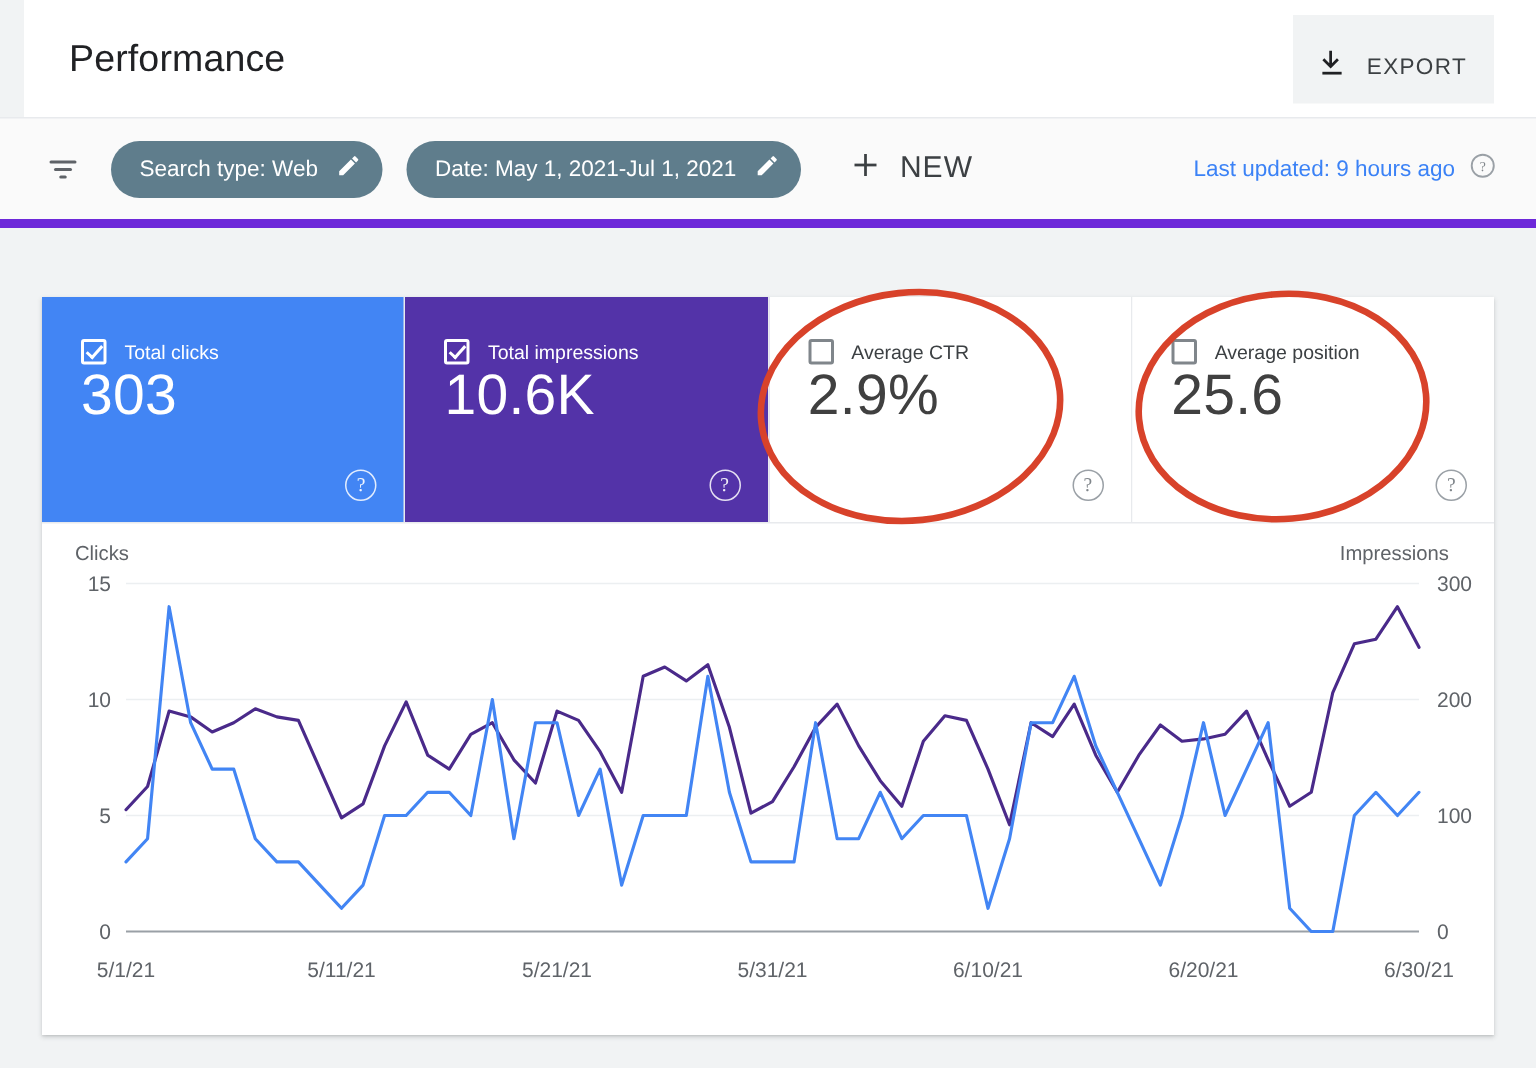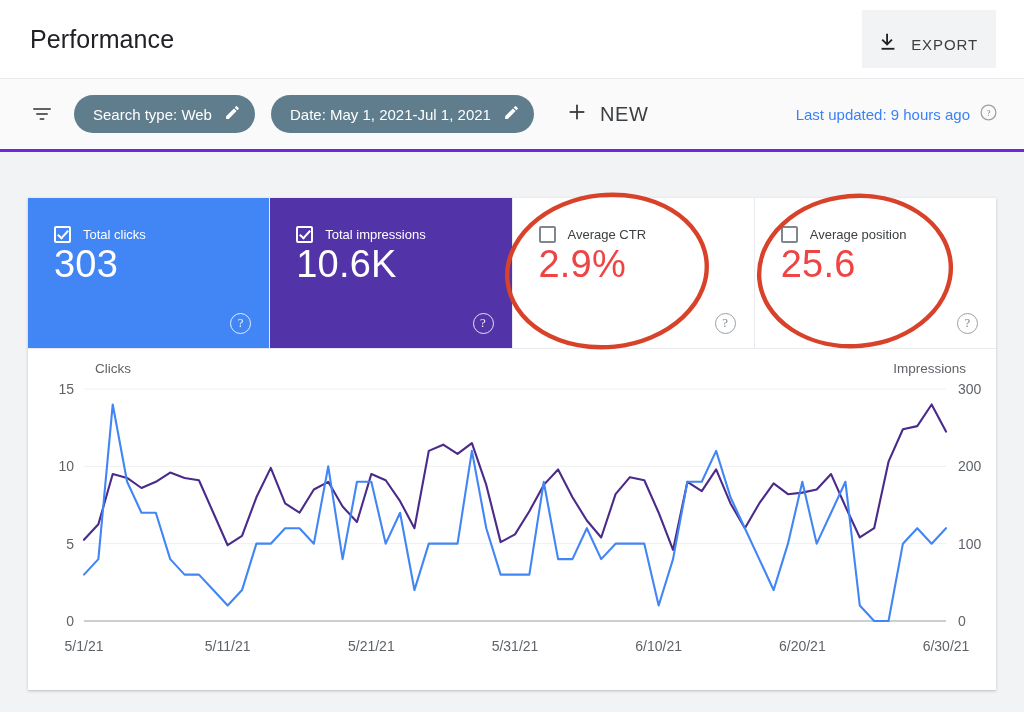--- a/index.html
+++ b/index.html
@@ -20,20 +20,21 @@
   .header {
     height: 78px;
     background: #ffffff;
     display: flex;
     align-items: center;
     justify-content: space-between;
     padding: 0 28px 0 30px;
     box-sizing: border-box;
     position: relative;
     z-index: 3;
+    margin-left: 16px;
   }
   .page-title {
     font-size: 25px;
     font-weight: 400;
     letter-spacing: 0.1px;
     color: #202124;
     line-height: 1;
   }
   .export-btn {
     display: flex;
@@ -50,21 +51,21 @@
     letter-spacing: 0.9px;
     color: #3c4043;
     font-weight: 500;
   }
 
   
   .toolbar {
     height: 74px;
     background: #fafafa;
     border-top: 1px solid #e8eaed;
-    border-bottom: 3px solid #6d28d9;
+    border-bottom: 6px solid #6d28d9;
     display: flex;
     align-items: center;
     padding: 0 26px 0 30px;
     box-sizing: border-box;
     gap: 0px;
     position: relative;
     z-index: 2;
   }
   .filter-icon {
     margin-right: 20px;
@@ -173,21 +174,21 @@
   }
   .metric.plain .metric-label { color: #3c4043; }
 
   .metric-value {
     font-size: 38px;
     font-weight: 400;
     color: #ffffff;
     letter-spacing: 0.2px;
     line-height: 1.15;
   }
-  .metric.plain .metric-value { color: #ef4444; }
+  .metric.plain .metric-value { color: #404040; }
 
   .qmark {
     position: absolute;
     right: 18px;
     bottom: 14px;
     width: 19px;
     height: 19px;
     border-radius: 50%;
     border: 1.4px solid rgba(255,255,255,0.85);
     color: rgba(255,255,255,0.92);
@@ -205,21 +206,21 @@
   
   .chart-area {
     position: relative;
     height: 341px;
   }
   .axis-title {
     position: absolute;
     font-size: 13.5px;
     color: #5f6368;
   }
-  .axis-title.left { left: 22px; top: 12px; margin-left: 45px; }
+  .axis-title.left { left: 22px; top: 12px; }
   .axis-title.right { right: 30px; top: 12px; }
   .chart-svg { position: absolute; left: 0; top: 0; }
 
   
   .annot {
     position: absolute;
     left: 0; top: 0;
     width: 1024px; height: 712px;
     pointer-events: none;
     z-index: 9;

